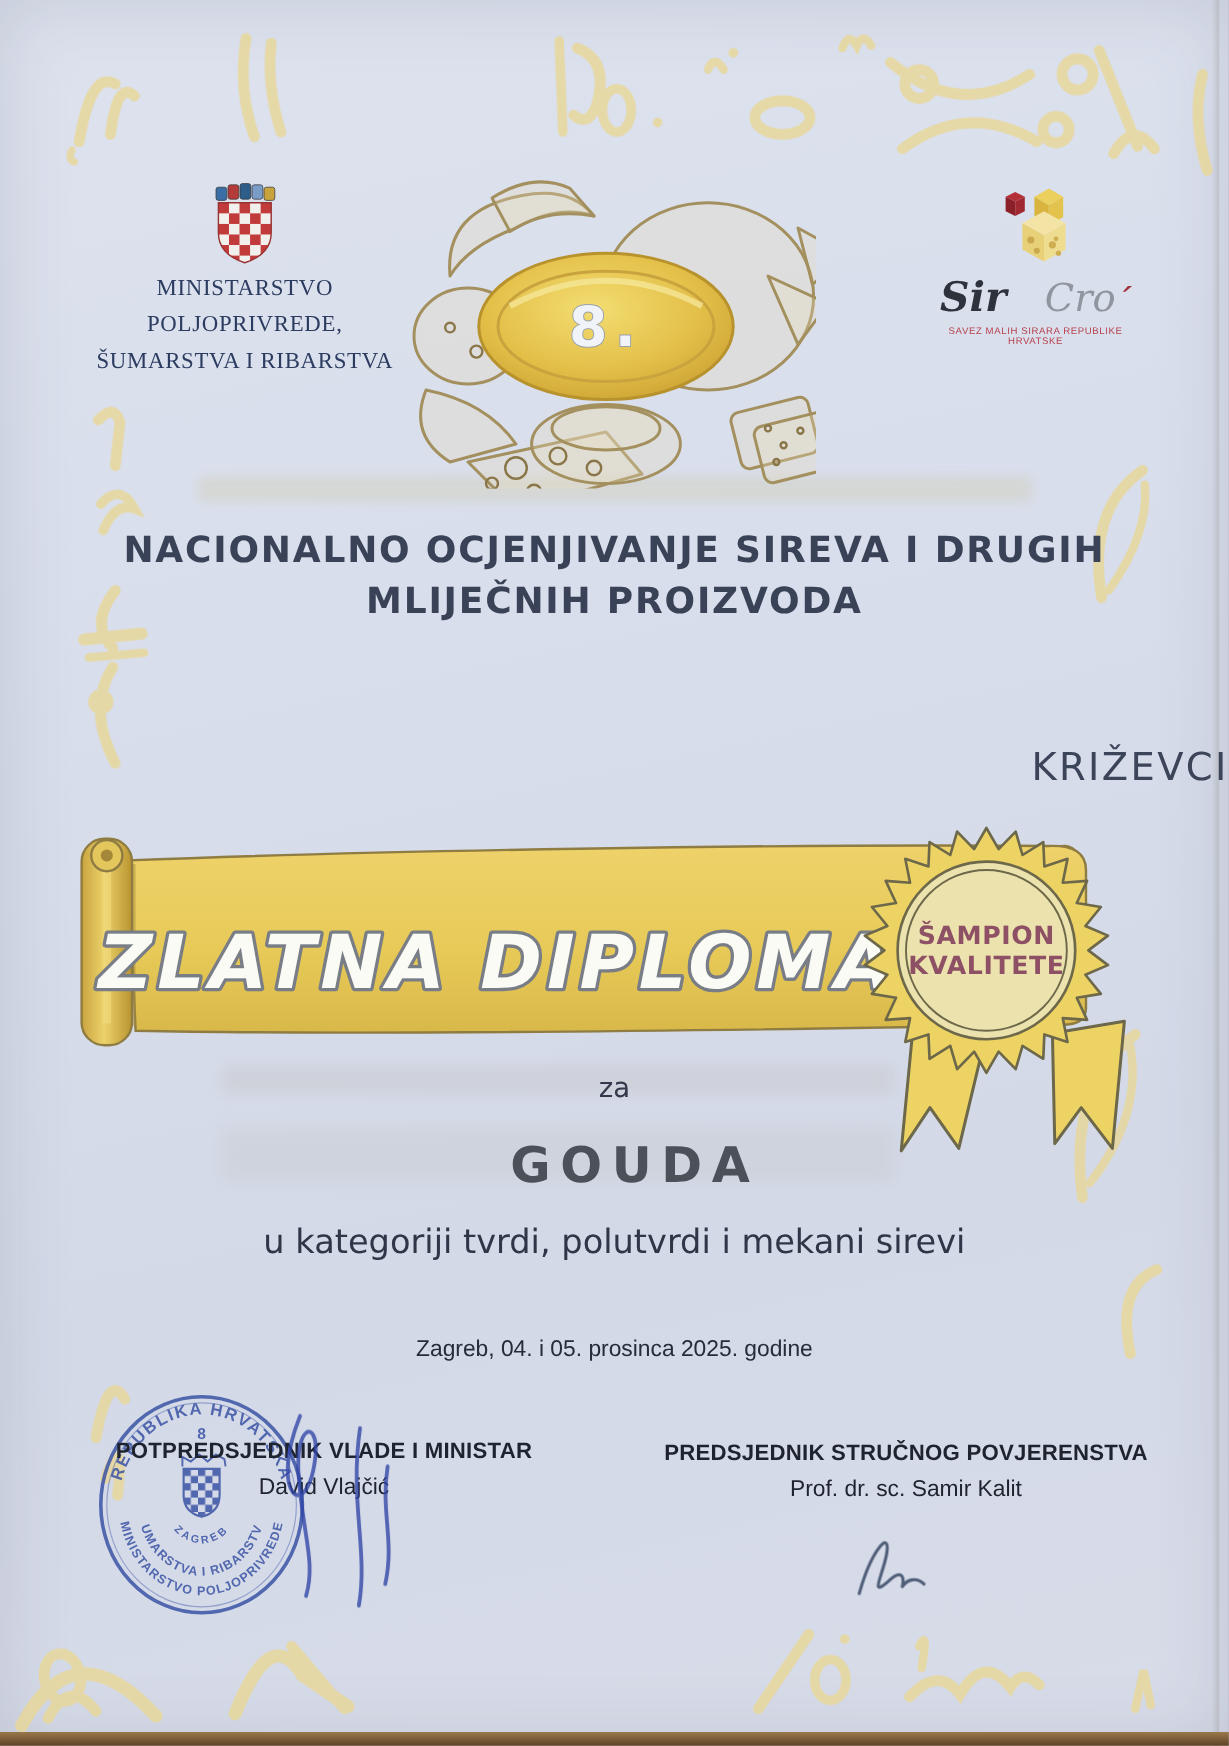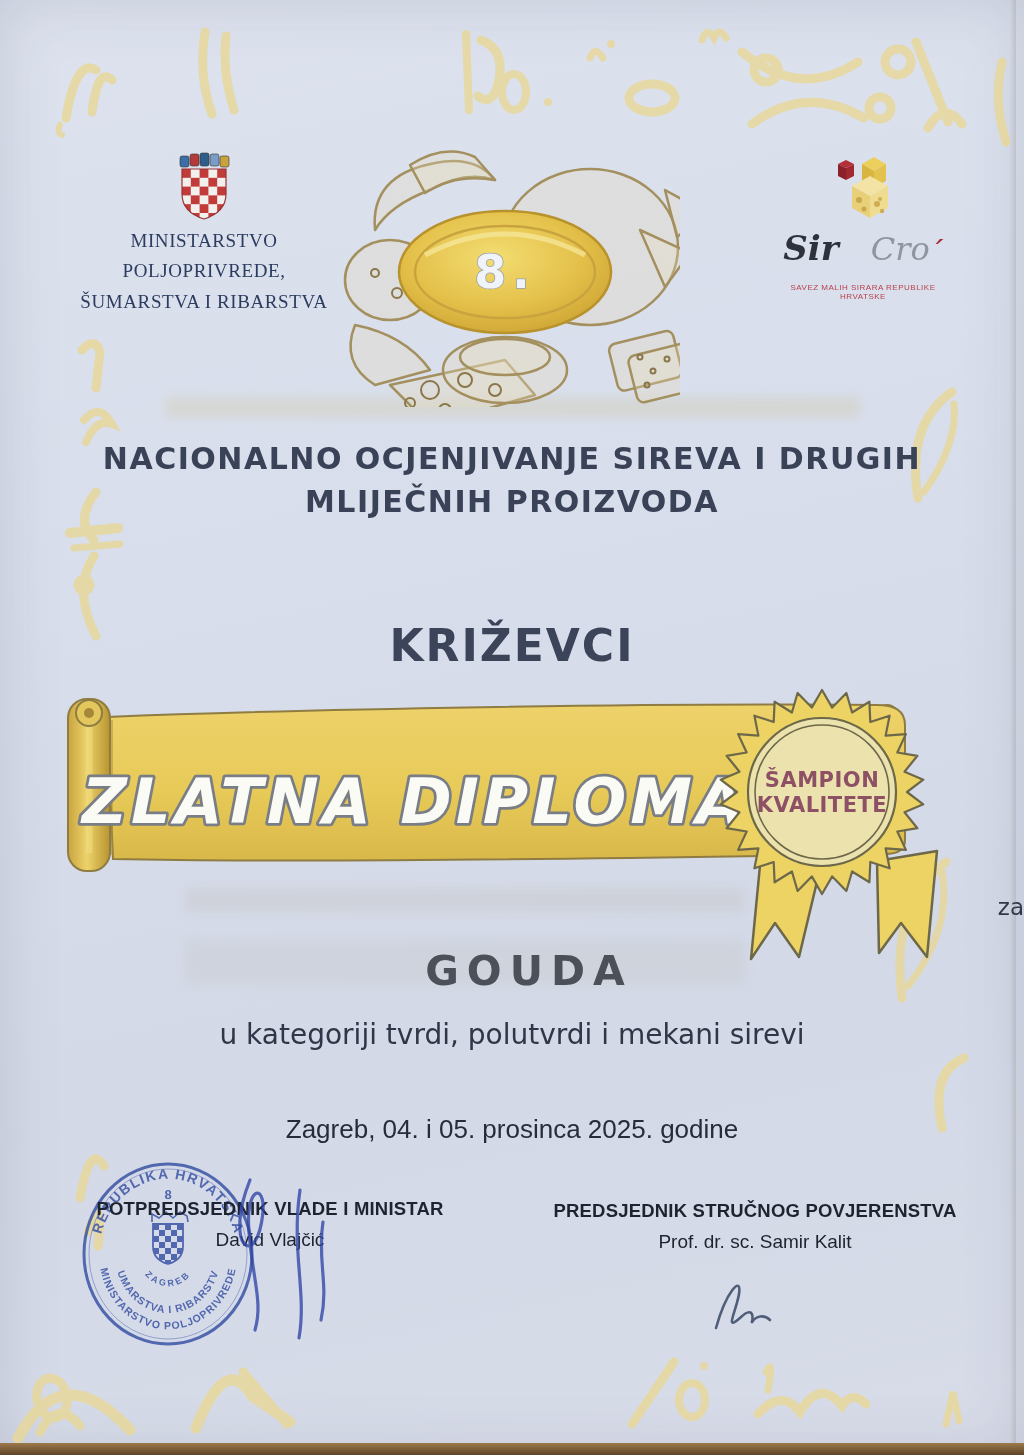--- a/index.html
+++ b/index.html
@@ -4,35 +4,35 @@
 <style>
   html,body{margin:0;padding:0;background:#b7b9c4;}
   .page{position:relative;width:1024px;height:1455px;overflow:hidden;
         background:linear-gradient(168deg,#dde2ee 0%,#d8deeb 35%,#d3d9e7 68%,#d8dce9 100%);
         font-family:"DejaVu Sans",sans-serif;
         box-shadow:inset 0 0 60px rgba(90,95,115,.18);}
   svg{position:absolute;left:0;top:0;}
   .center-line{position:absolute;left:0;width:1024px;text-align:center;white-space:nowrap;}
   .title-line{font-weight:700;font-size:30px;letter-spacing:1.5px;color:#3a4257;}
   .school-1{font-weight:700;font-size:45px;letter-spacing:2px;color:#3c4459;}
-  .school-2{font-weight:700;font-size:44px;letter-spacing:2px;color:#3c4459;}
-  .za{font-size:23px;color:#33394a;text-align:right;}
+  .school-2{font-weight:400;font-size:32px;letter-spacing:2px;color:#3c4459;text-align:right;}
+  .za{font-size:23px;color:#33394a;}
   .product{font-weight:700;font-size:41px;letter-spacing:8px;color:#4b5059;padding-left:17px;}
   .category{font-size:28px;color:#2f3647;}
-  .dateline{font-family:"Liberation Sans",sans-serif;font-size:26px;color:#252c3a;}
+  .dateline{font-family:"Liberation Sans",sans-serif;font-size:19px;color:#252c3a;}
   .ministry{position:absolute;left:78px;top:150px;width:252px;text-align:center;z-index:4;}
   .ministry .mtxt{font-family:"Liberation Serif",serif;font-size:19px;line-height:1.6;
                   color:#2c3c60;letter-spacing:.6px;}
   .sircro{position:absolute;left:768px;top:152px;width:190px;text-align:center;z-index:4;}
   .sircro-script{font-family:"DejaVu Serif",serif;font-style:italic;margin-top:2px;}
   .sircro-script .sir{font-size:34px;font-weight:700;color:#2e323c;}
   .sircro-script .cro{font-size:32px;color:#9096a0;margin-left:32px;}
   .sircro-script .acc{font-size:26px;color:#a3323e;font-weight:700;}
   .sircro-sub{font-family:"Liberation Sans",sans-serif;font-size:8px;letter-spacing:.5px;
-              color:#b8414e;margin-top:15px;}
+              color:#b8414e;margin-top:3px;}
   .sig{position:absolute;width:420px;text-align:center;z-index:4;
        font-family:"Liberation Sans",sans-serif;color:#1e242f;}
   .sig .sig-title{font-size:18.5px;font-weight:700;letter-spacing:.2px;}
   .sig .sig-name{font-size:19px;margin-top:9px;}
   .sig-left{left:60px;top:1198px;}
   .sig-right{left:545px;top:1200px;}
   .ghost{position:absolute;border-radius:6px;pointer-events:none;}
   .ghost1{left:165px;top:397px;width:695px;height:21px;background:rgba(205,190,135,.22);filter:blur(4px);}
   .ghost2{left:185px;top:888px;width:560px;height:24px;background:rgba(180,170,150,.16);filter:blur(5px);}
   .ghost3{left:185px;top:940px;width:560px;height:44px;background:rgba(180,170,150,.13);filter:blur(6px);}

